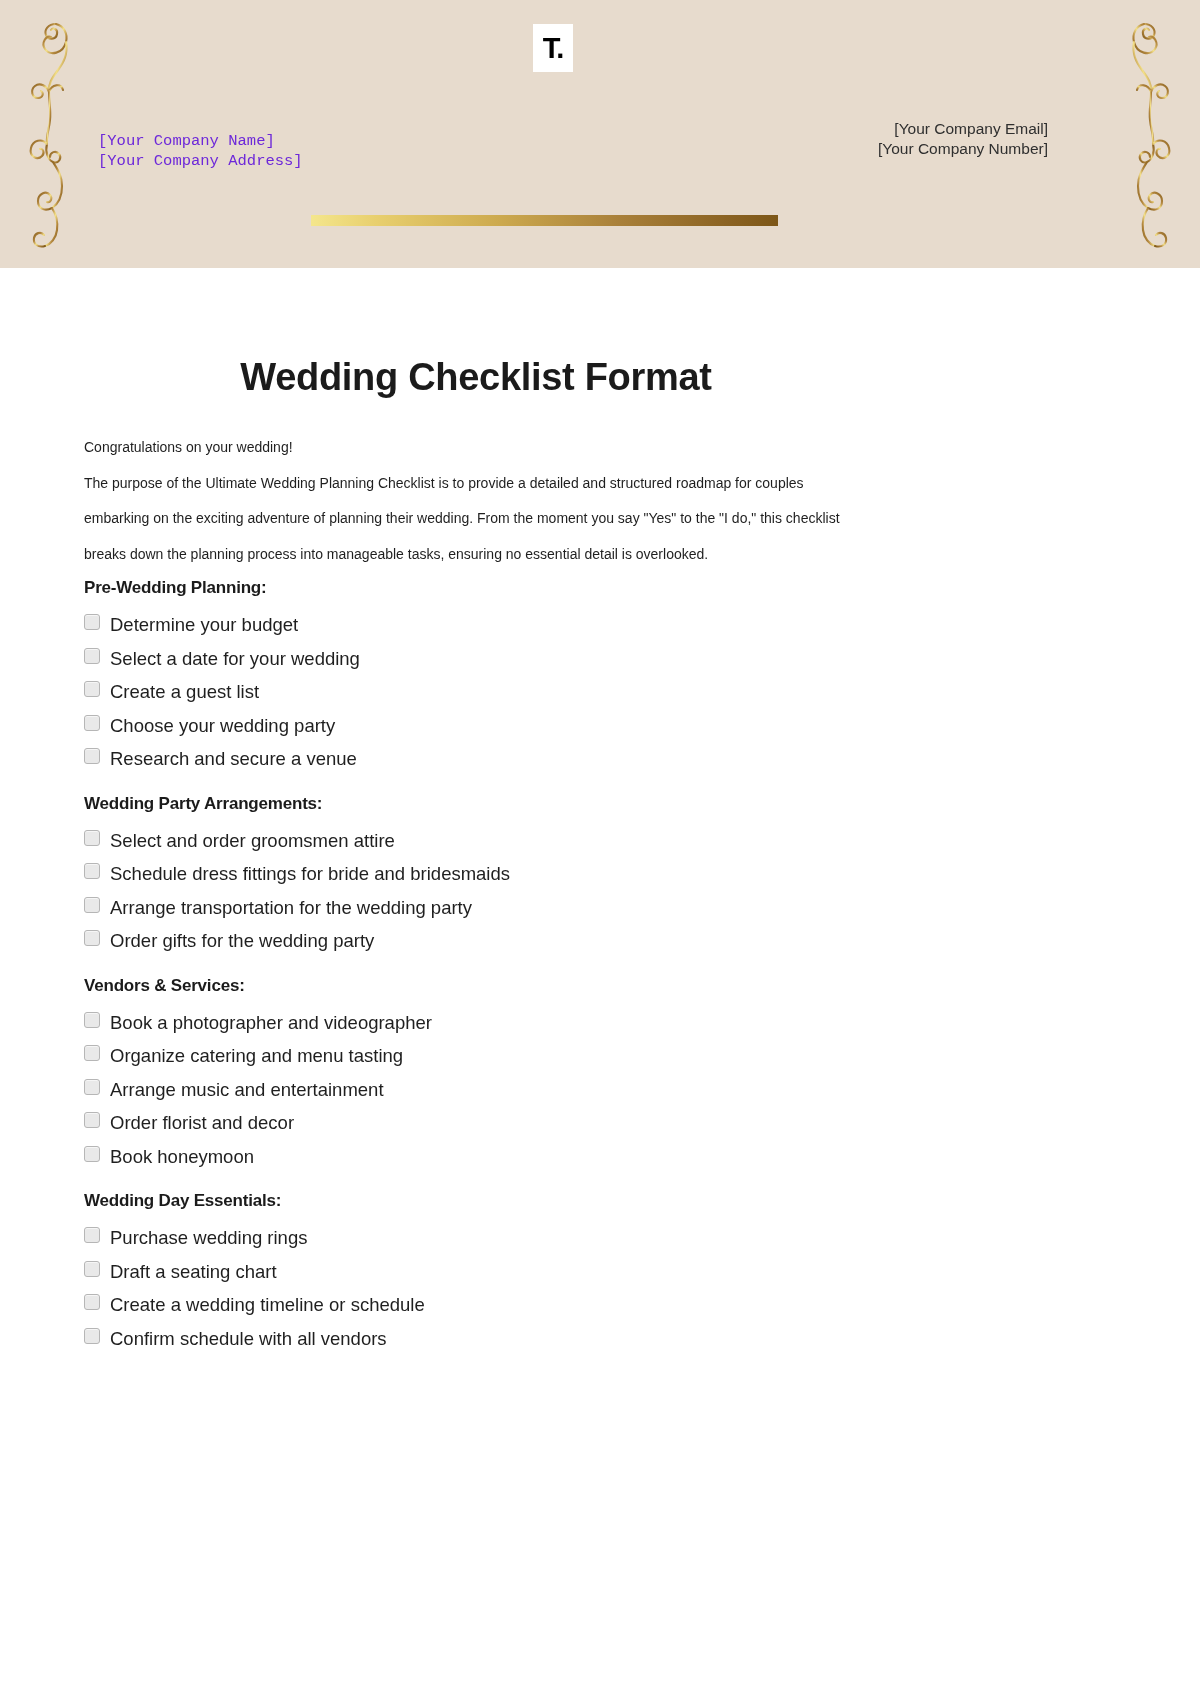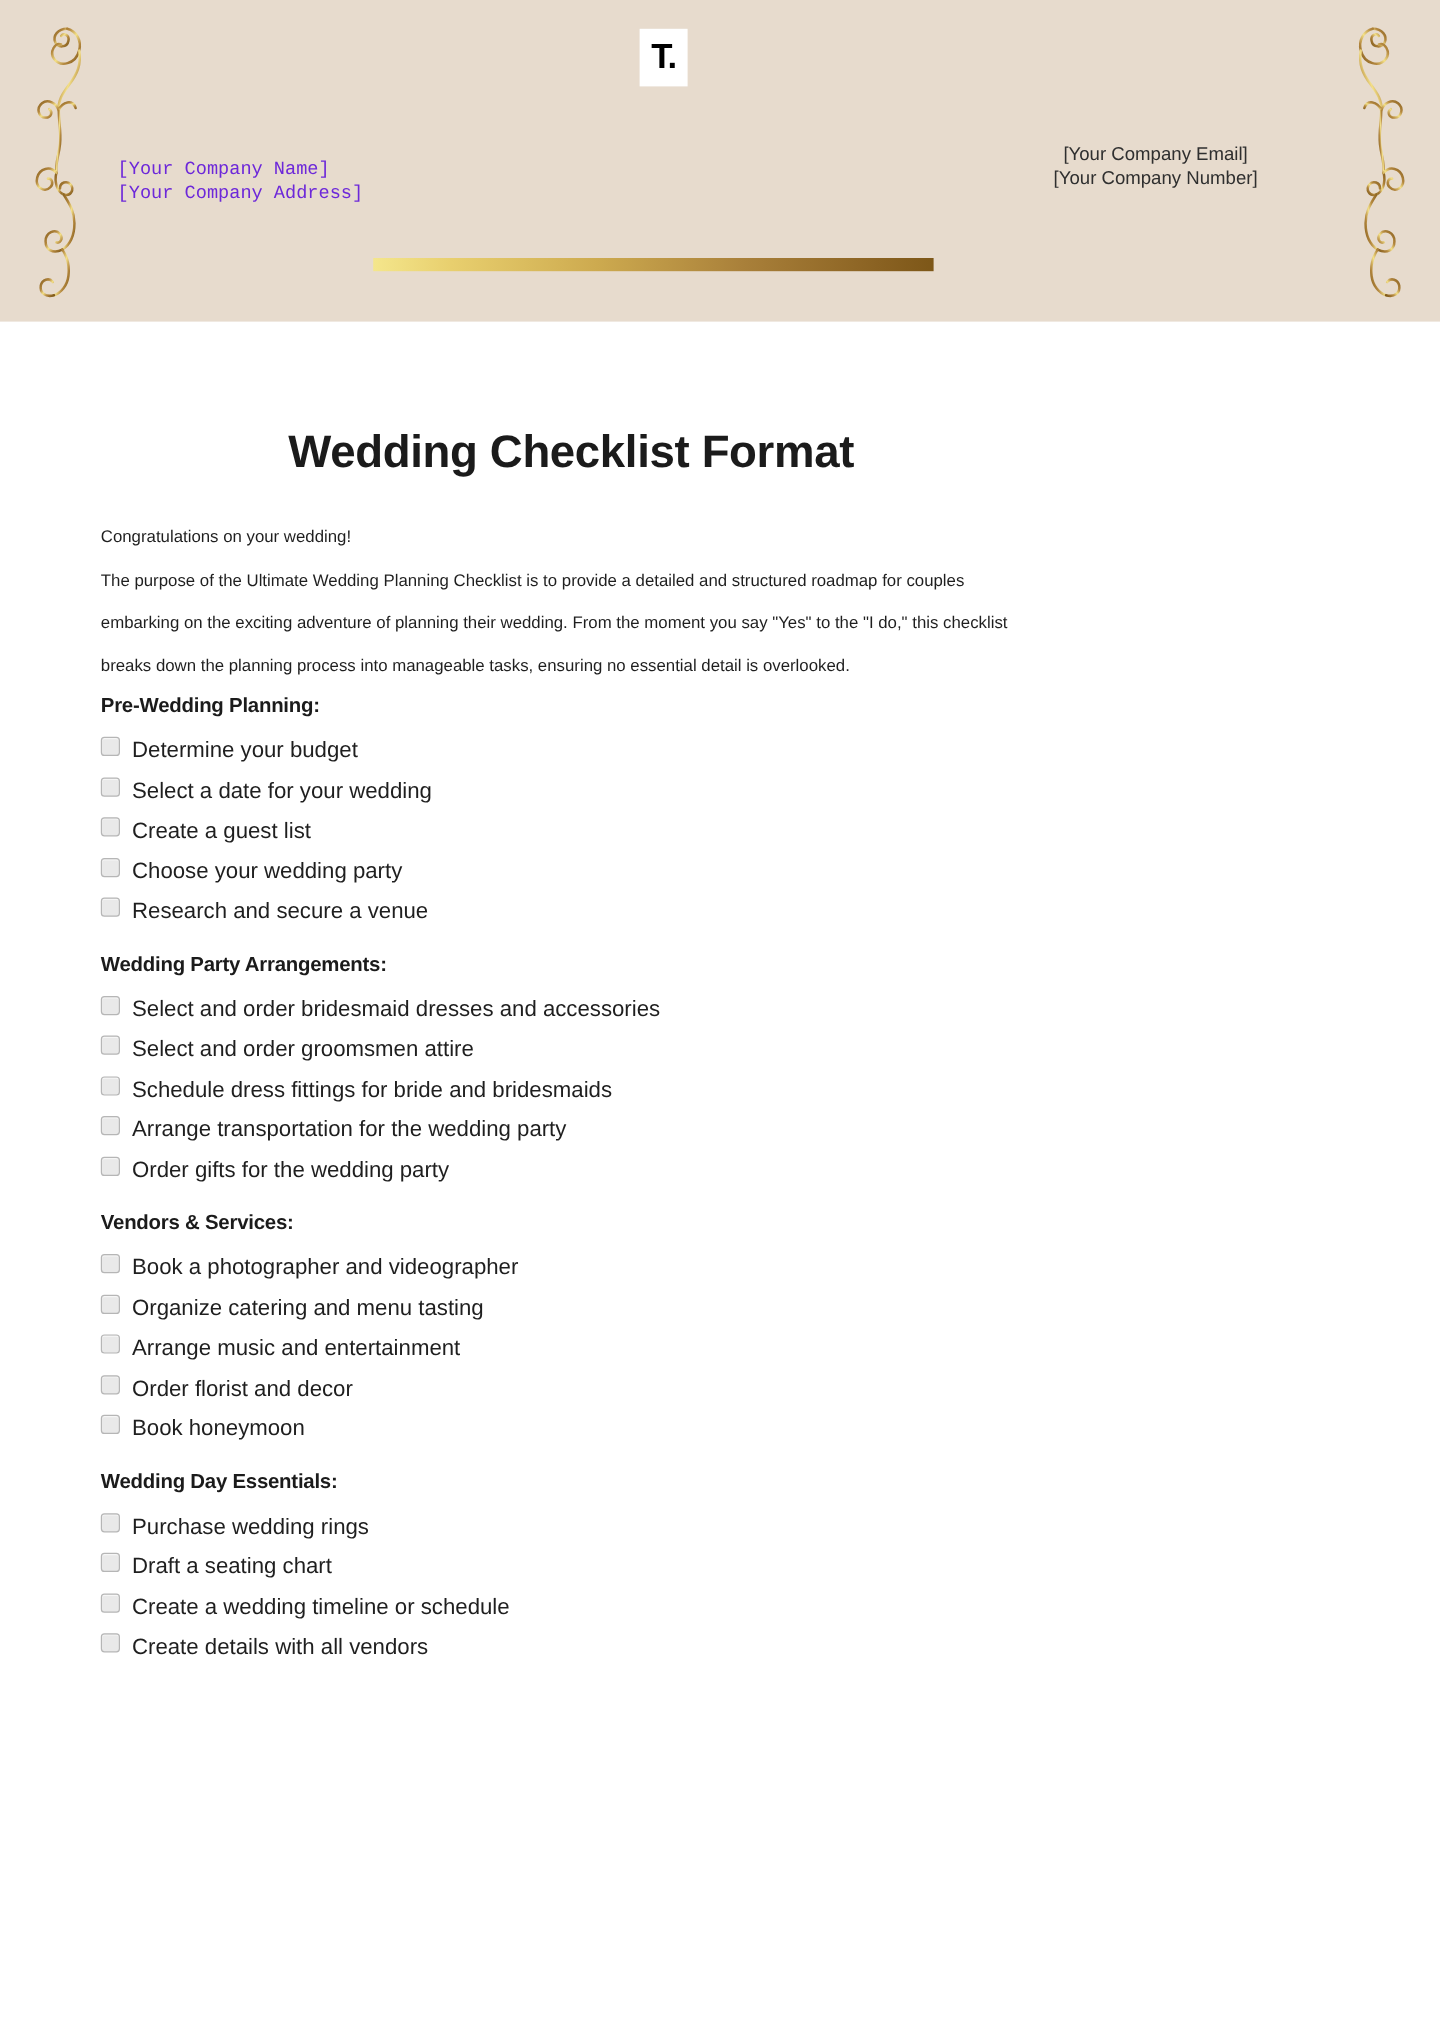--- a/index.html
+++ b/index.html
@@ -51,21 +51,21 @@
     font-size: 15.5px;
     line-height: 20px;
     color: #6d28d9;
     white-space: nowrap;
     font-family: Liberation Mono, monospace;
   }
   .company-right {
     position: absolute;
     right: 152px;
     top: 119px;
-    text-align: center;
+    text-align: right;
     font-size: 15.5px;
     line-height: 20px;
     color: #2f2f2f;
     white-space: nowrap;
   }
 
   .gold-rule {
     position: absolute;
     left: 311px;
     top: 215px;
@@ -251,24 +251,20 @@
         </li>
         <li>
           <span class="cb"></span>
           <span class="item-label">Research and secure a venue</span>
         </li>
       </ul>
       <h2 class="section-heading">Wedding Party Arrangements:</h2>
       <ul class="checklist">
         <li>
           <span class="cb"></span>
-          <span class="item-label">Select and order bridesmaid dresses and accessories</span>
-        </li>
-        <li>
-          <span class="cb"></span>
           <span class="item-label">Select and order groomsmen attire</span>
         </li>
         <li>
           <span class="cb"></span>
           <span class="item-label">Schedule dress fittings for bride and bridesmaids</span>
         </li>
         <li>
           <span class="cb"></span>
           <span class="item-label">Arrange transportation for the wedding party</span>
         </li>
@@ -309,17 +305,17 @@
         <li>
           <span class="cb"></span>
           <span class="item-label">Draft a seating chart</span>
         </li>
         <li>
           <span class="cb"></span>
           <span class="item-label">Create a wedding timeline or schedule</span>
         </li>
         <li>
           <span class="cb"></span>
-          <span class="item-label">Create details with all vendors</span>
+          <span class="item-label">Confirm schedule with all vendors</span>
         </li>
       </ul>
     </div>
 </div>
 
 </body></html>

